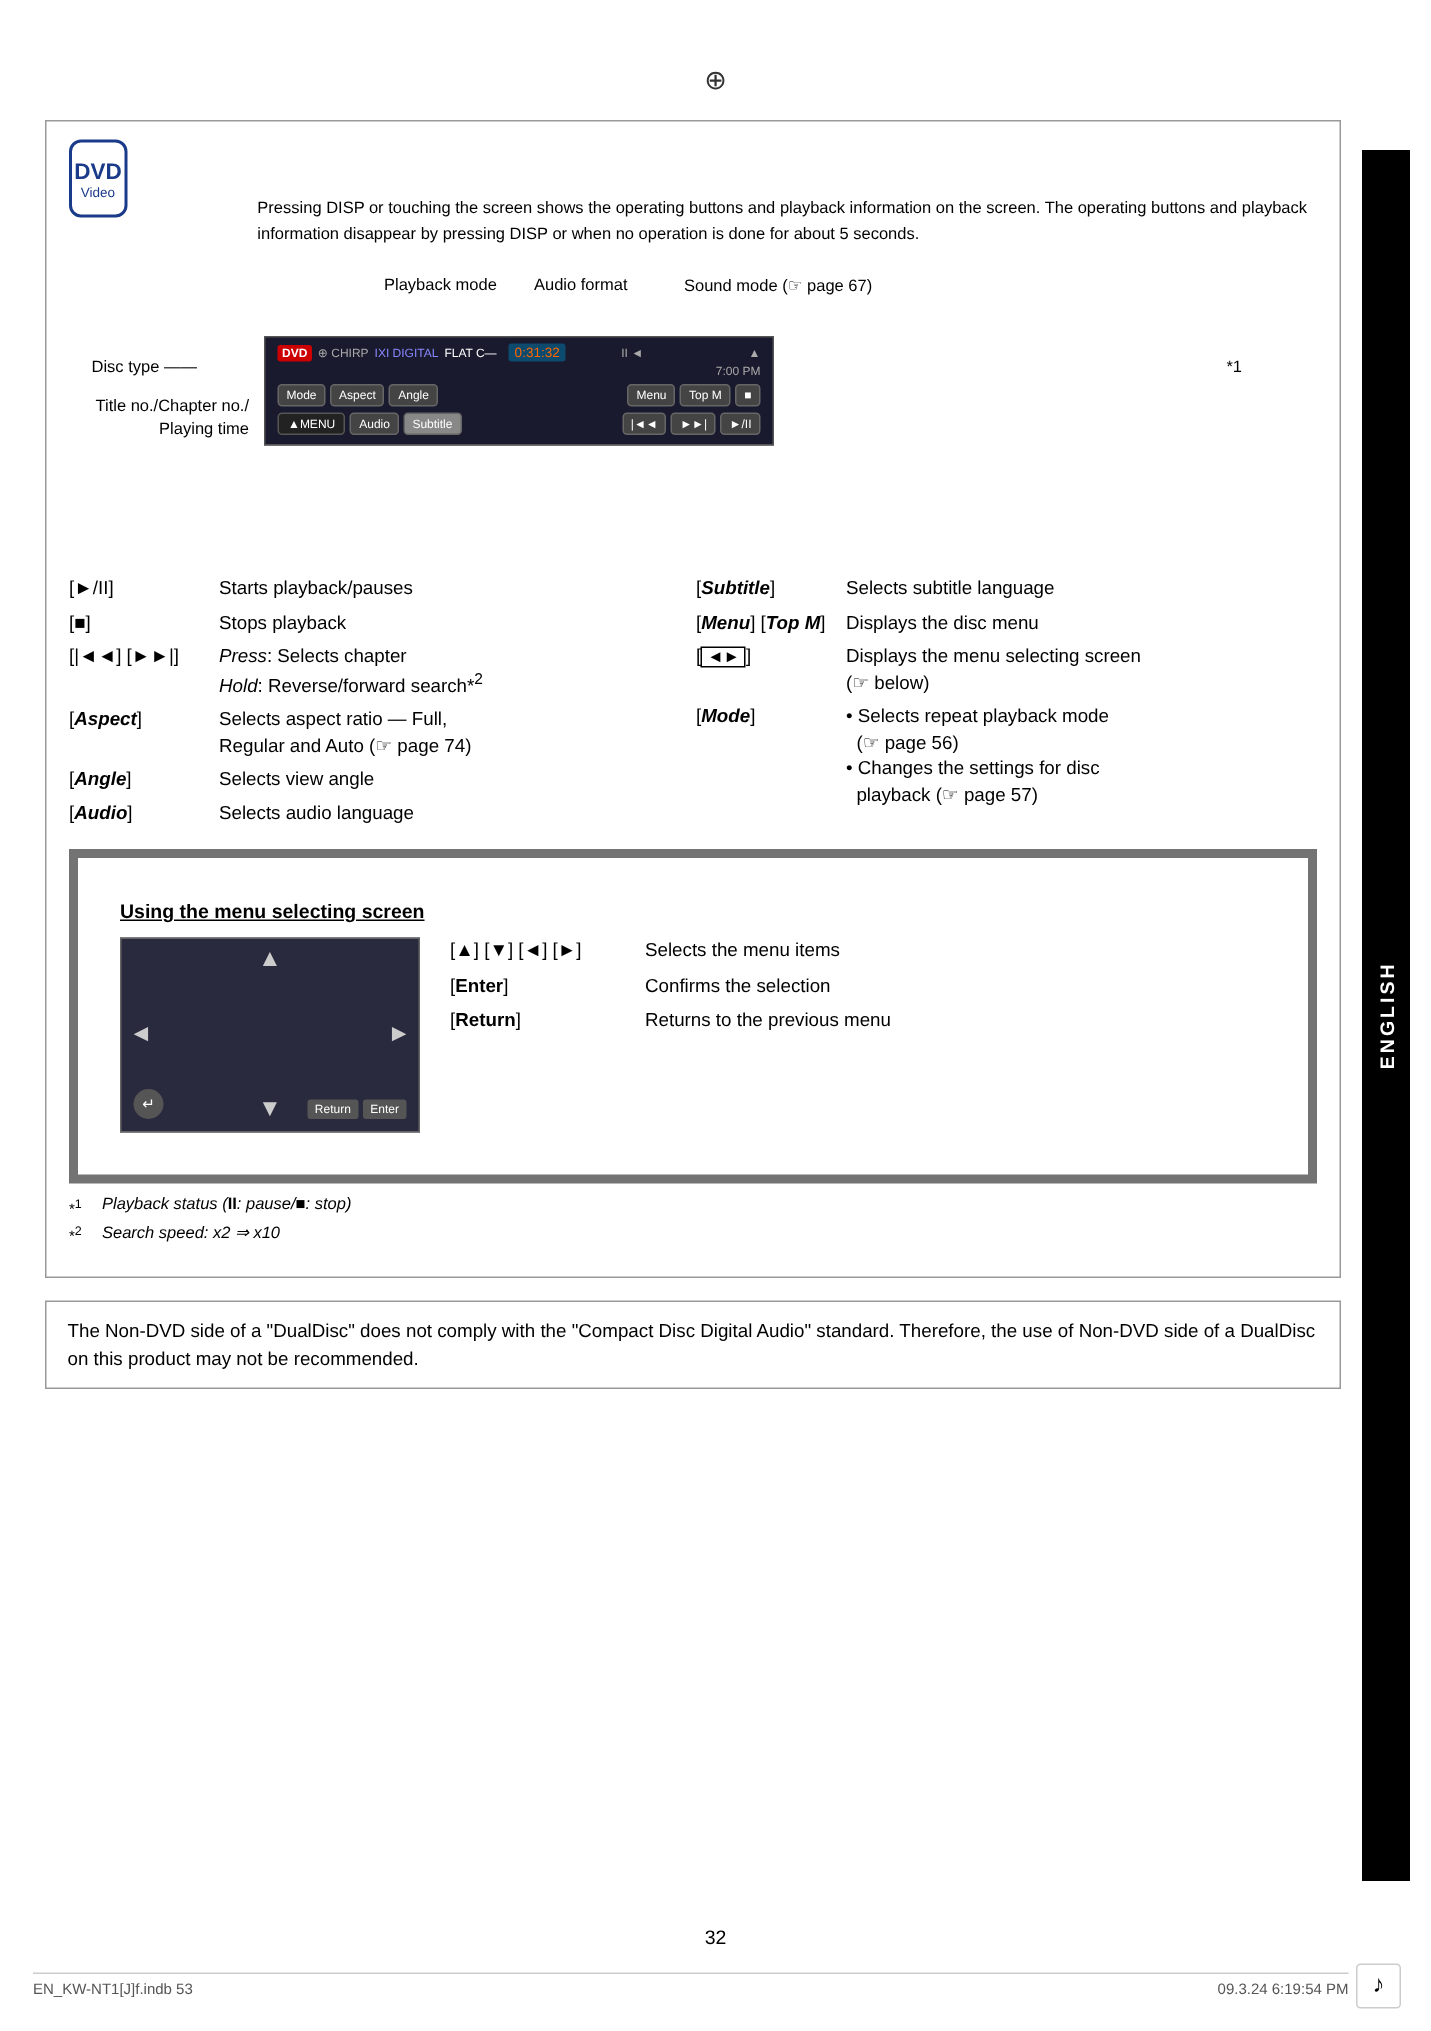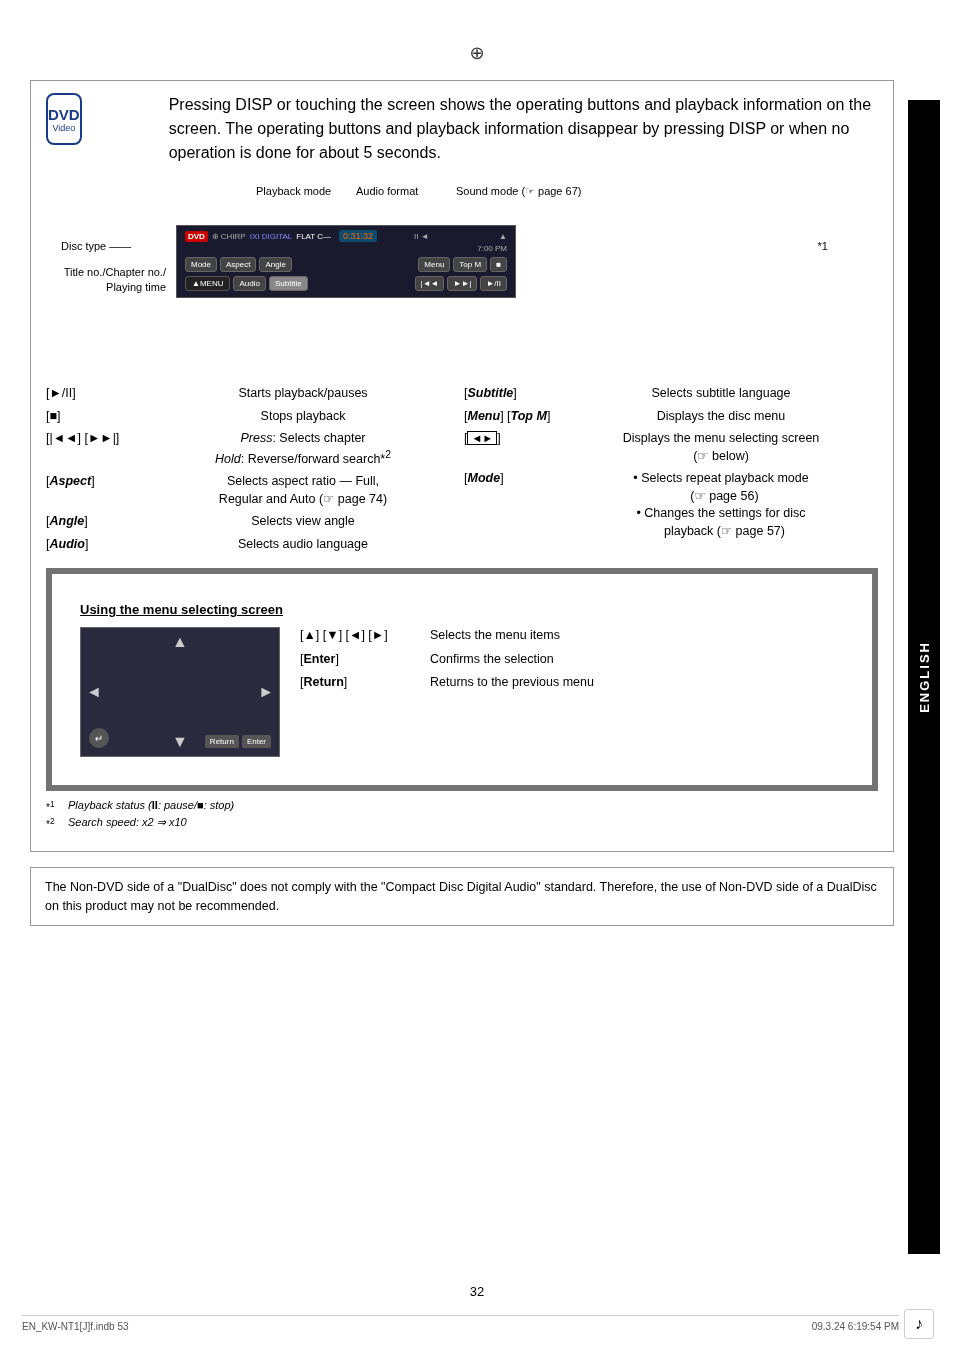--- a/index.html
+++ b/index.html
@@ -72,23 +72,24 @@
     .dvd-text {
       font-size: 15px;
       font-weight: bold;
       color: #1a3a8a;
     }
     .dvd-subtext {
       font-size: 9px;
       color: #1a3a8a;
     }
     .intro-text {
-      font-size: 16px;
+      font-size: 11px;
       line-height: 1.5;
       margin-left: 75px;
+      margin-top: 38px;
     }
     .screen-mock {
       background: #1a1a2e;
       border: 1px solid #555;
       width: 340px;
       padding: 4px 8px;
       position: relative;
     }
     .screen-top-row {
       display: flex;
@@ -206,21 +207,20 @@
     }
     .ctrl-label {
       min-width: 100px;
       font-weight: normal;
     }
     .ctrl-label b {
       font-style: italic;
     }
     .ctrl-desc {
       flex: 1;
-      text-align: center;
     }
     
     .menu-section {
       border: 6px solid #737373;
       padding: 28px;
       margin: 8px 0;
     }
     .menu-title {
       font-size: 13px;
       font-weight: bold;

